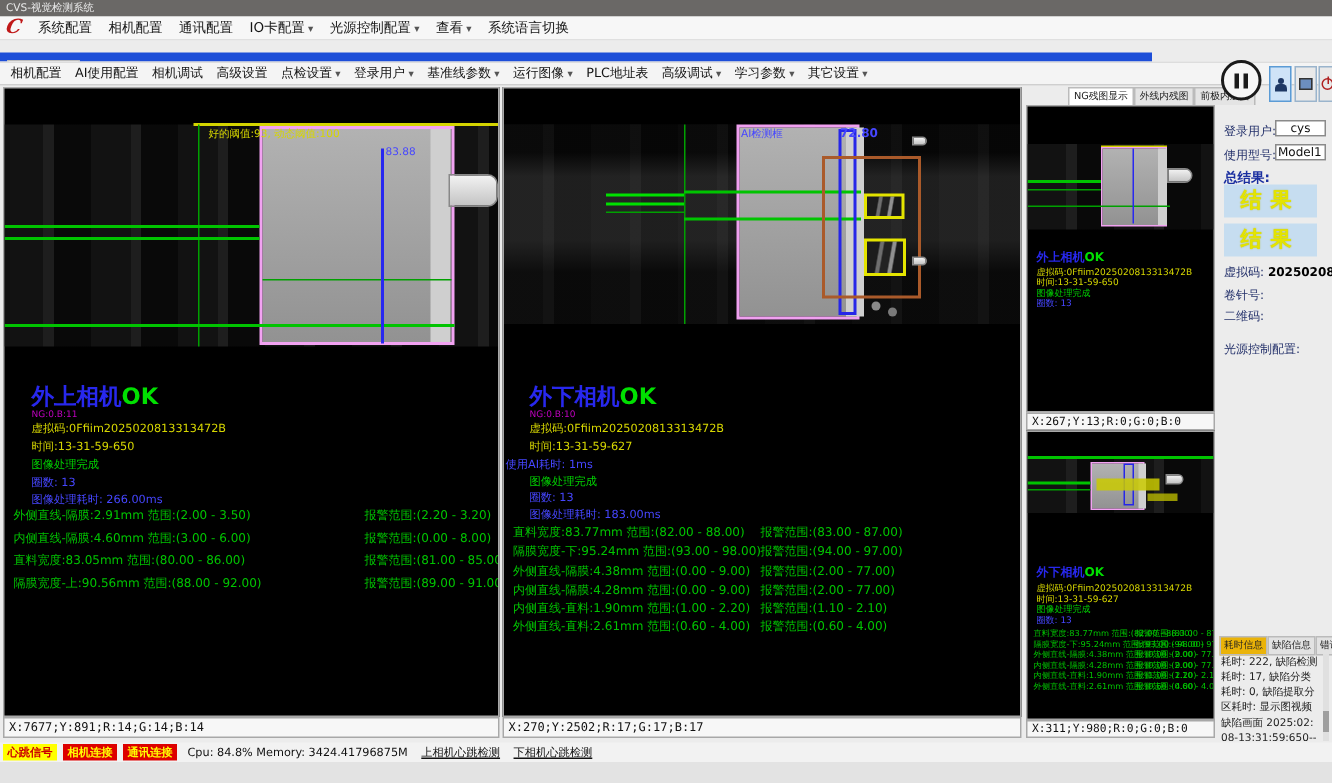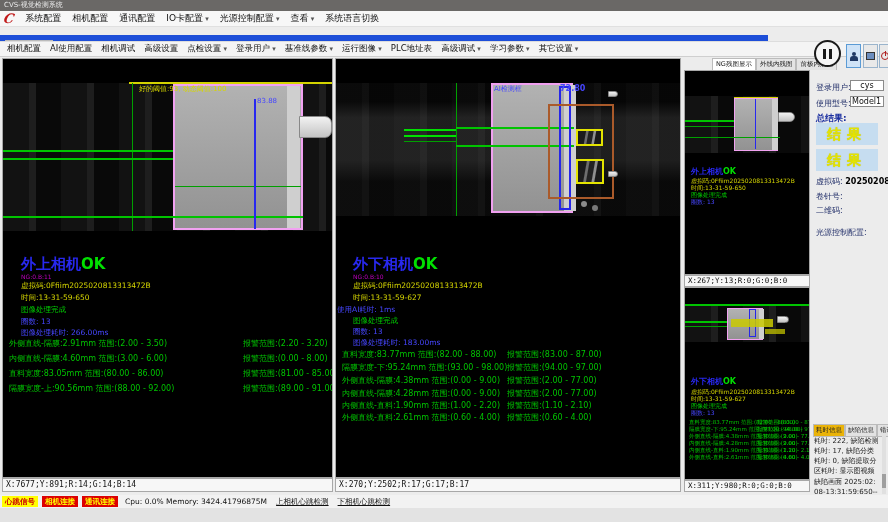--- a/index.html
+++ b/index.html
@@ -350,19 +350,19 @@
   </div>
   <div class="log-text">耗时: 222, 缺陷检测耗时: 17, 缺陷分类耗时: 0, 缺陷提取分区耗时: 显示图视频缺陷画面 2025:02:08-13:31:59:650--cys--外上相机--图像处理耗时: 256.00ms</div>
   <div class="log-scroll">
       <i></i>
     </div>
 
   <div class="bottombar">
     <span class="badge-y">心跳信号</span>
     <span class="badge-r">相机连接</span>
     <span class="badge-r">通讯连接</span>
-    <span class="bar-text">Cpu: 0.0% Memory: 3424.41796875M</span>
+    <span class="bar-text">Cpu: 84.8% Memory: 3424.41796875M</span>
     <span class="bar-link">上相机心跳检测</span>
     <span class="bar-link">下相机心跳检测</span>
   </div>
   <div class="bottomfill"></div>
 
 </div>
 
 </body></html>

